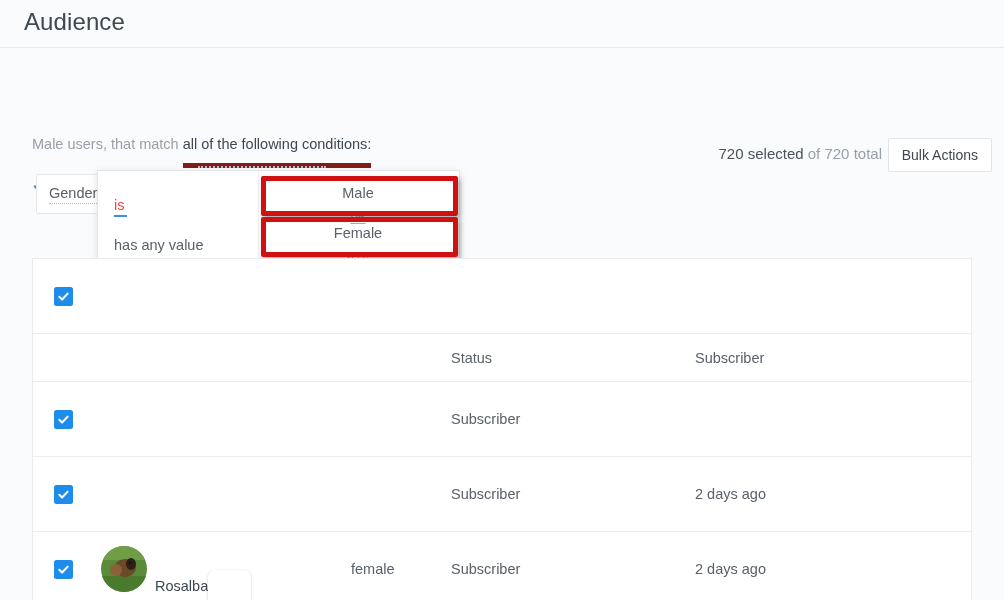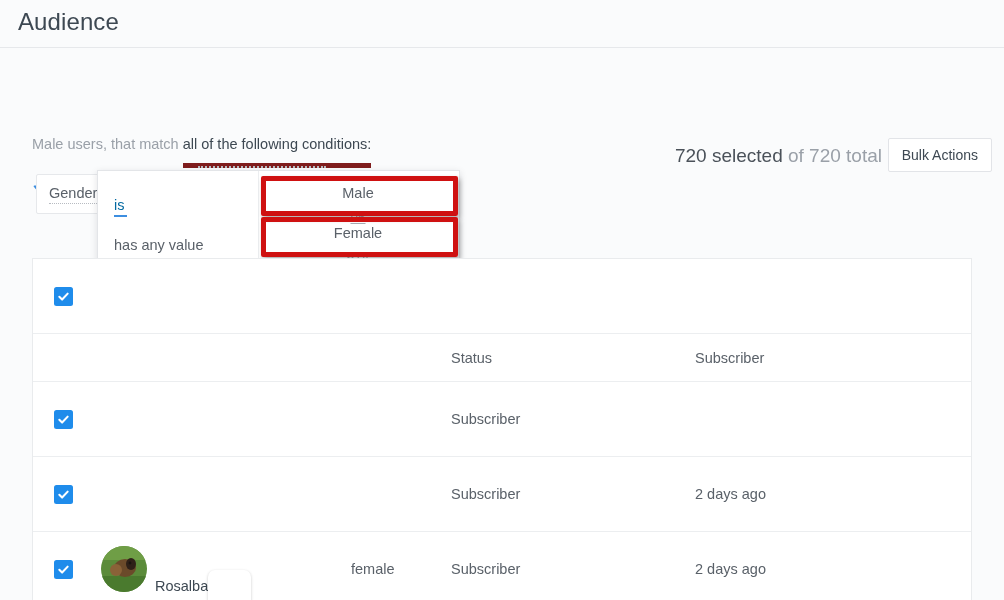--- a/index.html
+++ b/index.html
@@ -11,40 +11,40 @@
   }
   #app { position: relative; width: 1004px; height: 600px; background: #fafbfc; }
 
   
   .page-header {
     position: absolute; left: 0; top: 0; width: 1004px; height: 48px;
     background: #fafbfc;
     border-bottom: 1px solid #e6e8eb;
   }
   .page-title {
-    position: absolute; left: 18px; top: 8px;
+    position: absolute; left: 24px; top: 8px;
     font-size: 24px; color: #3d4852; font-weight: 400; letter-spacing: .1px;
   }
 
   
   .toolbar { position: absolute; left: 0; top: 48px; width: 1004px; height: 70px; }
   .tool-btn {
     position: absolute; top: 94px;
     display: flex; align-items: flex-start; gap: 9px;
     font-size: 15px; cursor: pointer; background: none; border: none;
     font-family: inherit;
     margin-top: 41px;
   }
   #filter-btn { left: 32px; color: #3d8ee0; }
   #search-btn { left: 122px; color: #8a9099; }
   .tool-btn svg { display: block; }
 
   .select-info {
     position: absolute; right: 122px; top: 97px;
-    font-size: 19px; color: #9aa0a8; white-space: nowrap; margin-left: 39px;
+    font-size: 15px; color: #9aa0a8; white-space: nowrap; margin-left: 39px;
   }
   .select-info b { color: #4a5159; font-weight: 400; }
 
   .bulk-actions {
     position: absolute; right: 12px; top: 90px;
     height: 30px; padding: 16px 13px;
     background: #fff; border: 1px solid #e2e4e8; border-radius: 2px;
     font-size: 14px; color: #3d4852; font-family: inherit; cursor: pointer;
     display: flex; align-items: center;
   }
@@ -82,21 +82,21 @@
     display: flex;
   }
   .dd-col-left { width: 161px; border-right: 1px solid #eceef0; padding-top: 14px; }
   .dd-col-right { flex: 1; padding-top: 14px; position: relative; }
 
   .dd-item {
     height: 40px; display: flex; align-items: center;
     padding: 0 16px; font-size: 14.5px; color: #5a6169; cursor: pointer;
     position: relative;
   }
-  .dd-item.active { color: #0369a1; }
+  .dd-item.active { color: #ef4444; }
   .dd-item.active::after {
     content: ""; position: absolute; left: 16px; bottom: 8px;
     width: 13px; height: 2px; background: #3d8ee0;
   }
 
   .dd-value {
     height: 40px; display: flex; align-items: center; justify-content: space-between;
     padding: 0 16px 0 14px; font-size: 14.5px; color: #5a6169; cursor: pointer; flex-direction: column;
   }
   .dd-value .count { color: #a7acb3; font-size: 13.5px; text-decoration: underline; }

